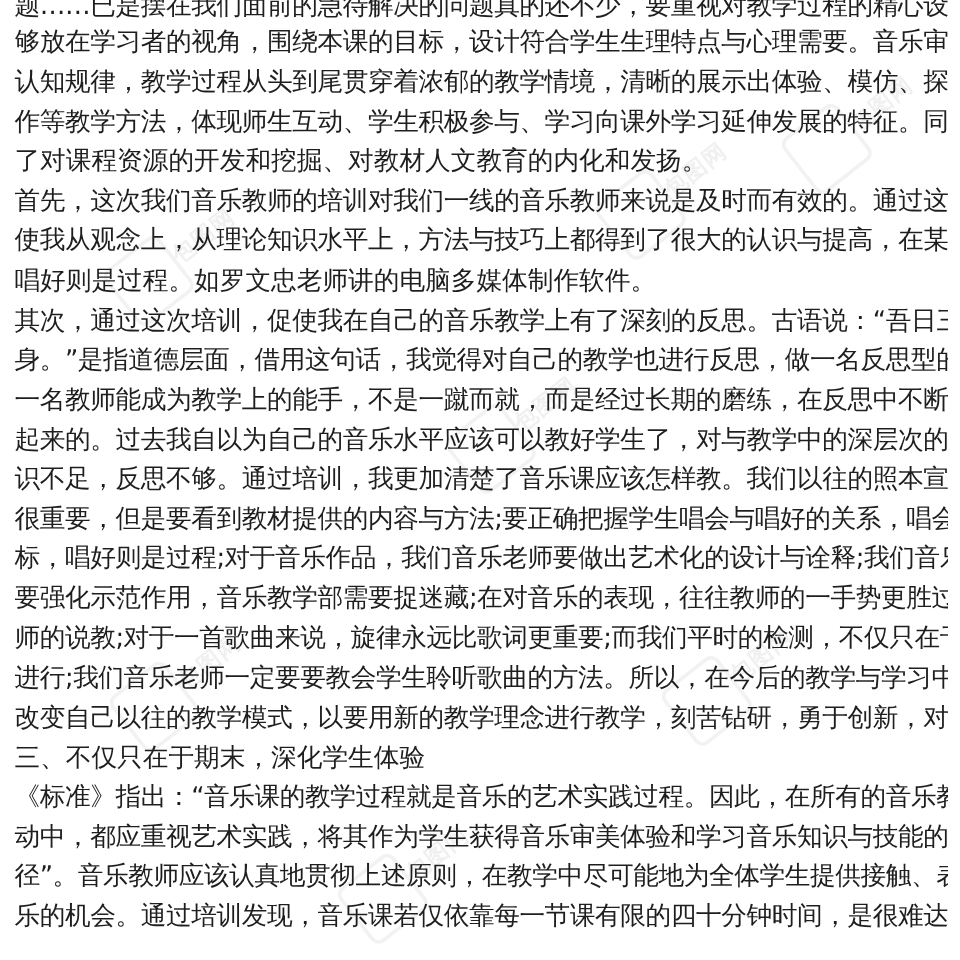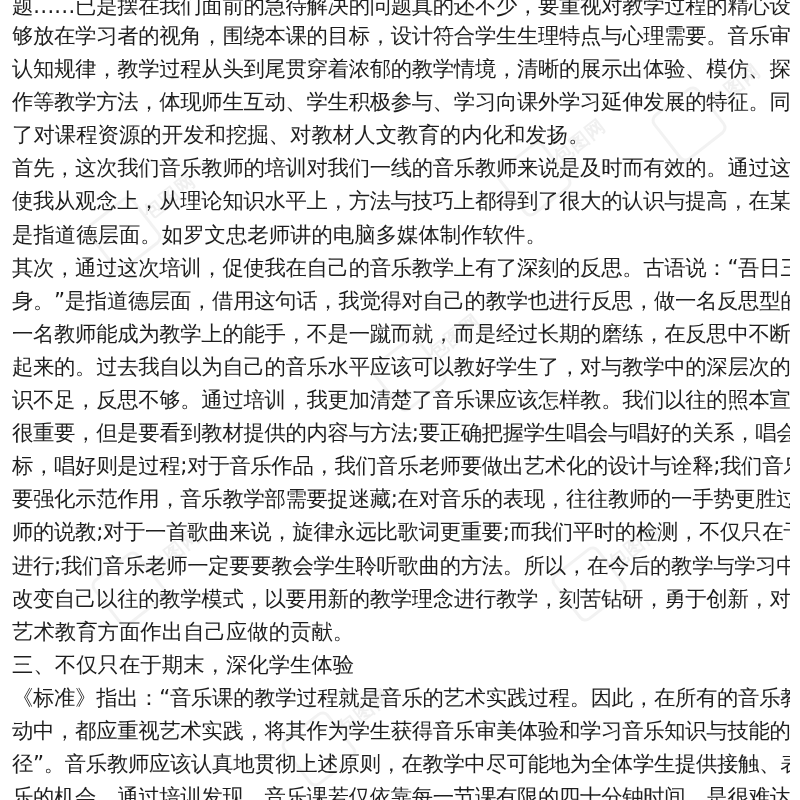--- a/index.html
+++ b/index.html
@@ -104,33 +104,32 @@
   </div>
 
   <div id="doc-body">
     <div class="doc-line clipped-top j-tight">题……已是摆在我们面前的急待解决的问题真的还不少，要重视对教学过程的精心设计、能</div>
     <div class="doc-line j-tight">够放在学习者的视角，围绕本课的目标，设计符合学生生理特点与心理需要。音乐审美符合</div>
     <div class="doc-line j-tight">认知规律，教学过程从头到尾贯穿着浓郁的教学情境，清晰的展示出体验、模仿、探究、合</div>
     <div class="doc-line j-tight">作等教学方法，体现师生互动、学生积极参与、学习向课外学习延伸发展的特征。同时注重</div>
     <div class="doc-line j-short">了对课程资源的开发和挖掘、对教材人文教育的内化和发扬。</div>
     <div class="doc-line j-tight">首先，这次我们音乐教师的培训对我们一线的音乐教师来说是及时而有效的。通过这次培训，</div>
     <div class="doc-line j-tight">使我从观念上，从理论知识水平上，方法与技巧上都得到了很大的认识与提高，在某些方面</div>
-    <div class="doc-line j-short">是指道德层面。如罗文忠老师讲的电脑多媒体制作软件。</div>
+    <div class="doc-line j-short">唱好则是过程。如罗文忠老师讲的电脑多媒体制作软件。</div>
     <div class="doc-line j-tight">其次，通过这次培训，促使我在自己的音乐教学上有了深刻的反思。古语说：“吾日三省吾</div>
     <div class="doc-line j-tight">身。”是指道德层面，借用这句话，我觉得对自己的教学也进行反思，做一名反思型的教师。</div>
     <div class="doc-line j-tight">一名教师能成为教学上的能手，不是一蹴而就，而是经过长期的磨练，在反思中不断地成长</div>
     <div class="doc-line j-tight">起来的。过去我自以为自己的音乐水平应该可以教好学生了，对与教学中的深层次的思考认</div>
     <div class="doc-line j-tight">识不足，反思不够。通过培训，我更加清楚了音乐课应该怎样教。我们以往的照本宣科确实</div>
     <div class="doc-line j-tight">很重要，但是要看到教材提供的内容与方法;要正确把握学生唱会与唱好的关系，唱会是目</div>
     <div class="doc-line j-tight">标，唱好则是过程;对于音乐作品，我们音乐老师要做出艺术化的设计与诠释;我们音乐教师</div>
     <div class="doc-line j-tight">要强化示范作用，音乐教学部需要捉迷藏;在对音乐的表现，往往教师的一手势更胜过于教</div>
     <div class="doc-line j-tight">师的说教;对于一首歌曲来说，旋律永远比歌词更重要;而我们平时的检测，不仅只在于期末</div>
     <div class="doc-line j-tight">进行;我们音乐老师一定要要教会学生聆听歌曲的方法。所以，在今后的教学与学习中，我要</div>
     <div class="doc-line j-tight">改变自己以往的教学模式，以要用新的教学理念进行教学，刻苦钻研，勇于创新，对学生的</div>
-    <div class="doc-line j-short">艺术教育方面作出自己应做的贡献。</div>
     <div class="doc-line j-short">三、不仅只在于期末，深化学生体验</div>
     <div class="doc-line j-tight">《标准》指出：“音乐课的教学过程就是音乐的艺术实践过程。因此，在所有的音乐教学活</div>
     <div class="doc-line j-tight">动中，都应重视艺术实践，将其作为学生获得音乐审美体验和学习音乐知识与技能的基本途</div>
     <div class="doc-line j-tight">径”。音乐教师应该认真地贯彻上述原则，在教学中尽可能地为全体学生提供接触、表现音</div>
     <div class="doc-line j-tight">乐的机会。通过培训发现，音乐课若仅依靠每一节课有限的四十分钟时间，是很难达到音乐</div>
 
   </div>
 
 </div>
 

